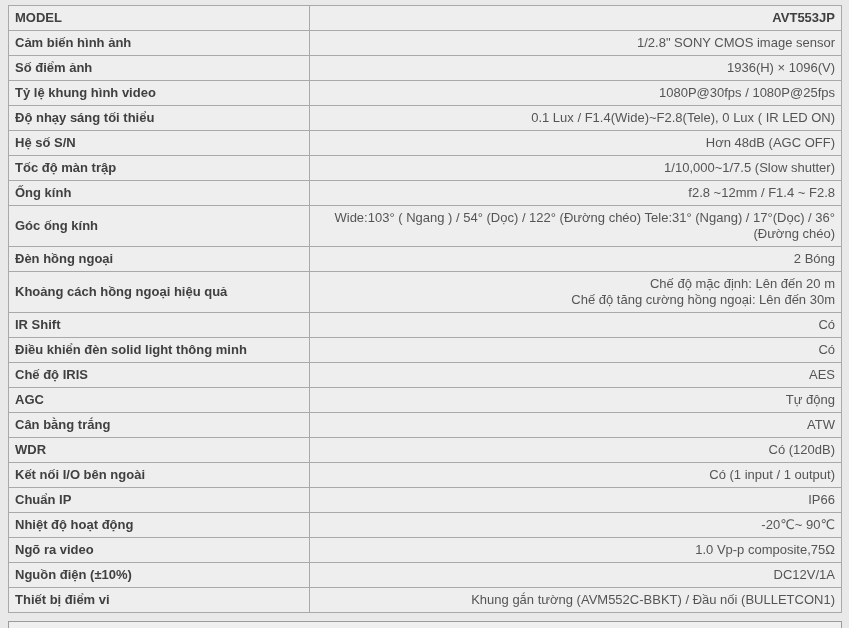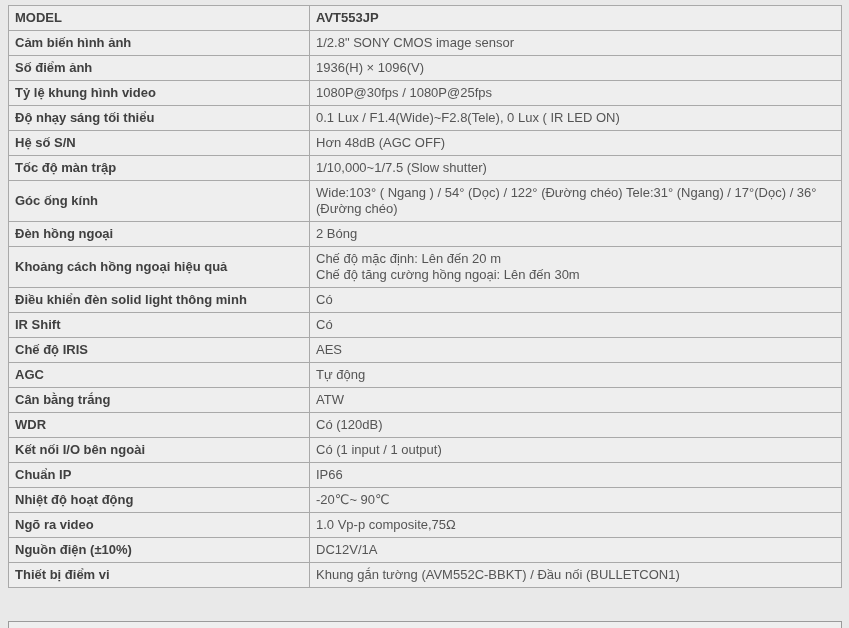--- a/index.html
+++ b/index.html
@@ -35,21 +35,21 @@
   }
   td.lbl {
     width: 288px;
     font-weight: bold;
     color: #404040;
     text-align: left;
     padding-left: 12px;
   }
   td.val {
     color: #555555;
-    text-align: left;
+    text-align: right;
     white-space: pre-line;
   }
   td.val.bold {
     font-weight: bold;
     color: #404040;
   }
   .next-section-partial {
     position: absolute;
     left: 8px;
     top: 621px;
@@ -87,39 +87,43 @@
       </tr>
       <tr>
         <td class="lbl">Hệ số S/N</td>
         <td class="val">Hơn 48dB (AGC OFF)</td>
       </tr>
       <tr>
         <td class="lbl">Tốc độ màn trập</td>
         <td class="val">1/10,000~1/7.5 (Slow shutter)</td>
       </tr>
       <tr>
+        <td class="lbl">Ống kính</td>
+        <td class="val">f2.8 ~12mm / F1.4 ~ F2.8</td>
+      </tr>
+      <tr>
         <td class="lbl">Góc ống kính</td>
         <td class="val">Wide:103° ( Ngang ) / 54° (Dọc) / 122° (Đường chéo) Tele:31° (Ngang) / 17°(Dọc) / 36°
 (Đường chéo)</td>
       </tr>
       <tr>
         <td class="lbl">Đèn hồng ngoại</td>
         <td class="val">2 Bóng</td>
       </tr>
       <tr>
         <td class="lbl">Khoảng cách hồng ngoại hiệu quả</td>
         <td class="val">Chế độ mặc định: Lên đến 20 m
 Chế độ tăng cường hồng ngoại: Lên đến 30m</td>
       </tr>
       <tr>
-        <td class="lbl">Điều khiển đèn solid light thông minh</td>
+        <td class="lbl">IR Shift</td>
         <td class="val">Có</td>
       </tr>
       <tr>
-        <td class="lbl">IR Shift</td>
+        <td class="lbl">Điều khiển đèn solid light thông minh</td>
         <td class="val">Có</td>
       </tr>
       <tr>
         <td class="lbl">Chế độ IRIS</td>
         <td class="val">AES</td>
       </tr>
       <tr>
         <td class="lbl">AGC</td>
         <td class="val">Tự động</td>
       </tr>

